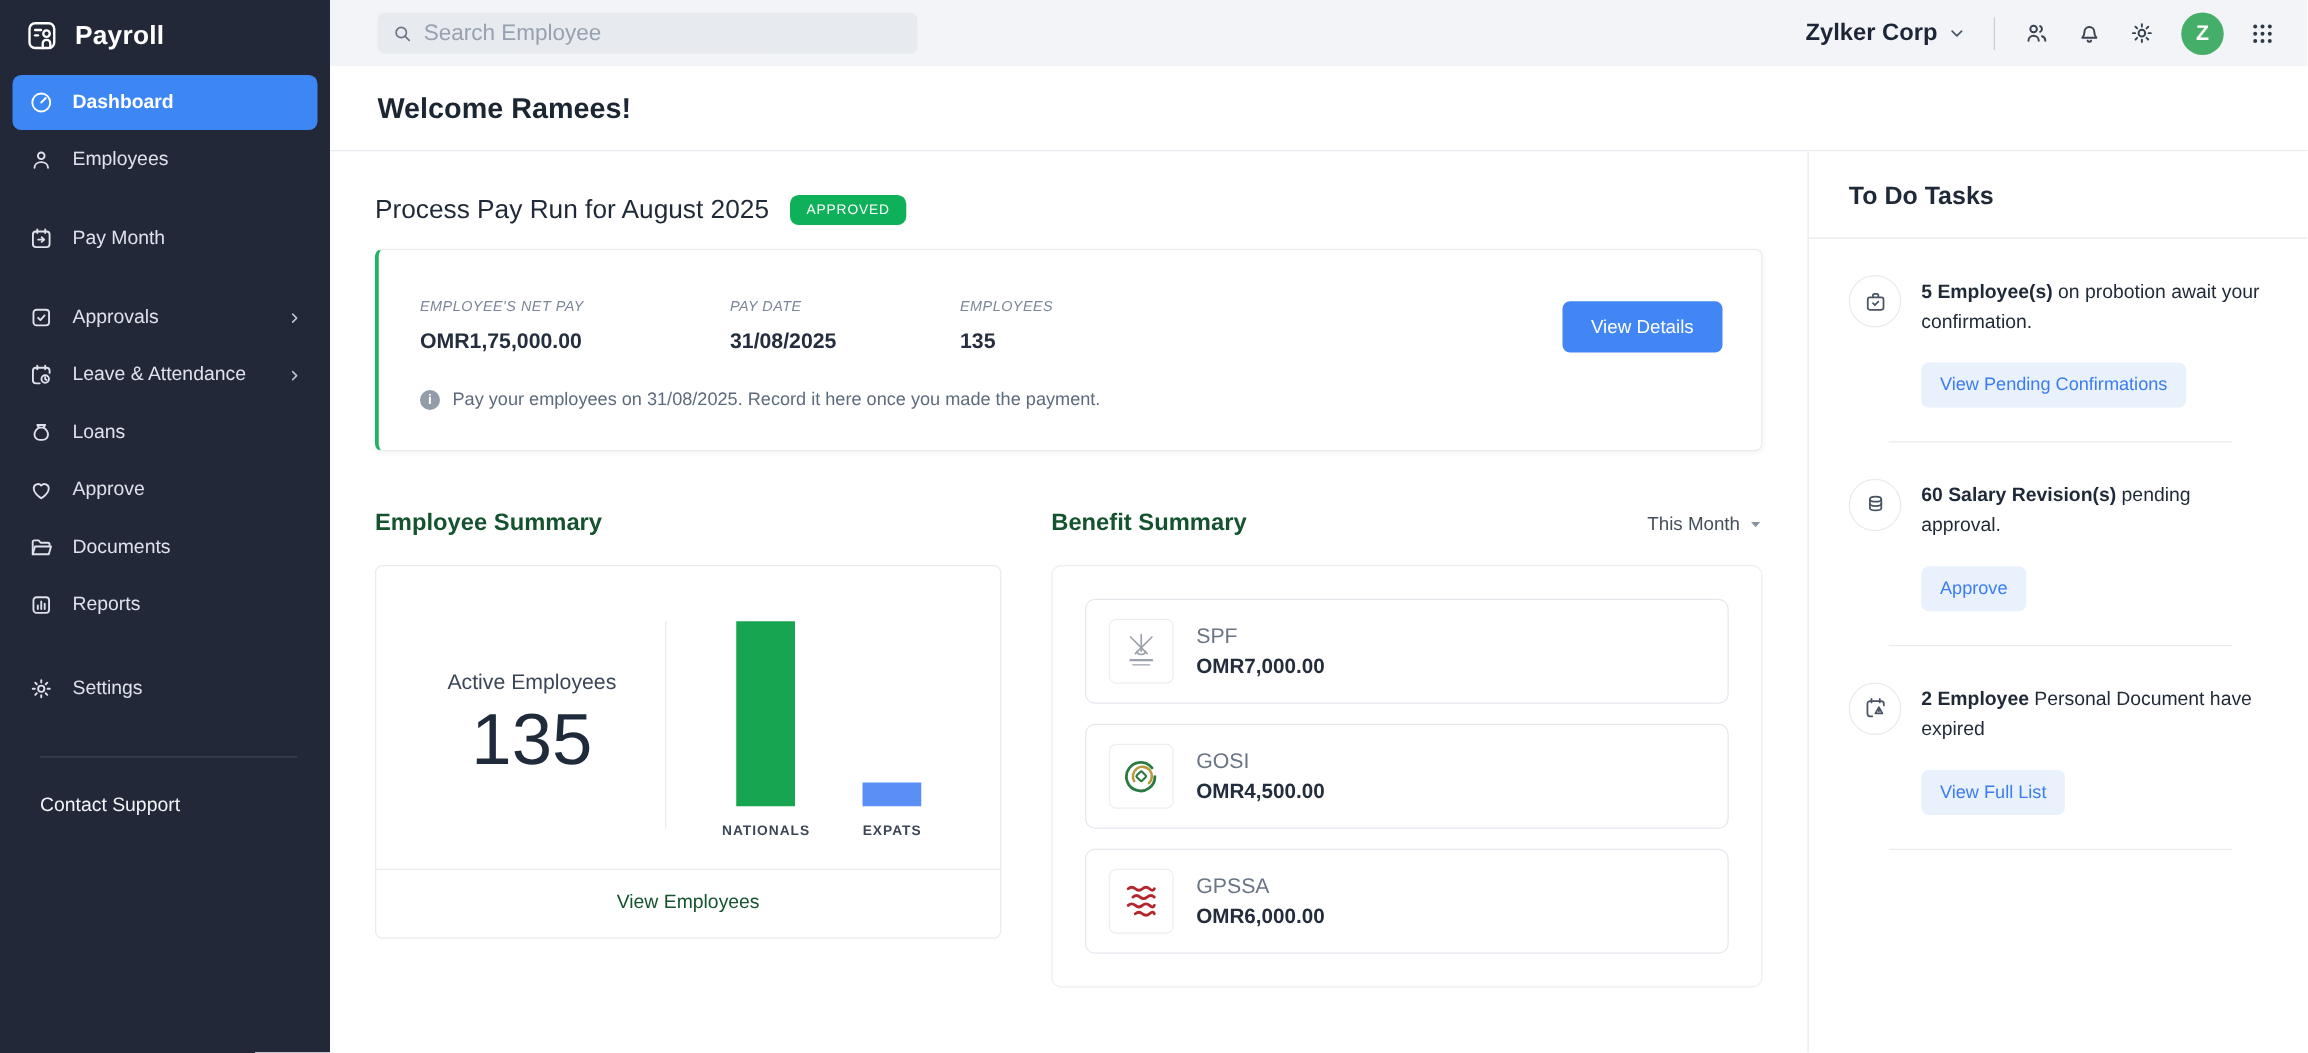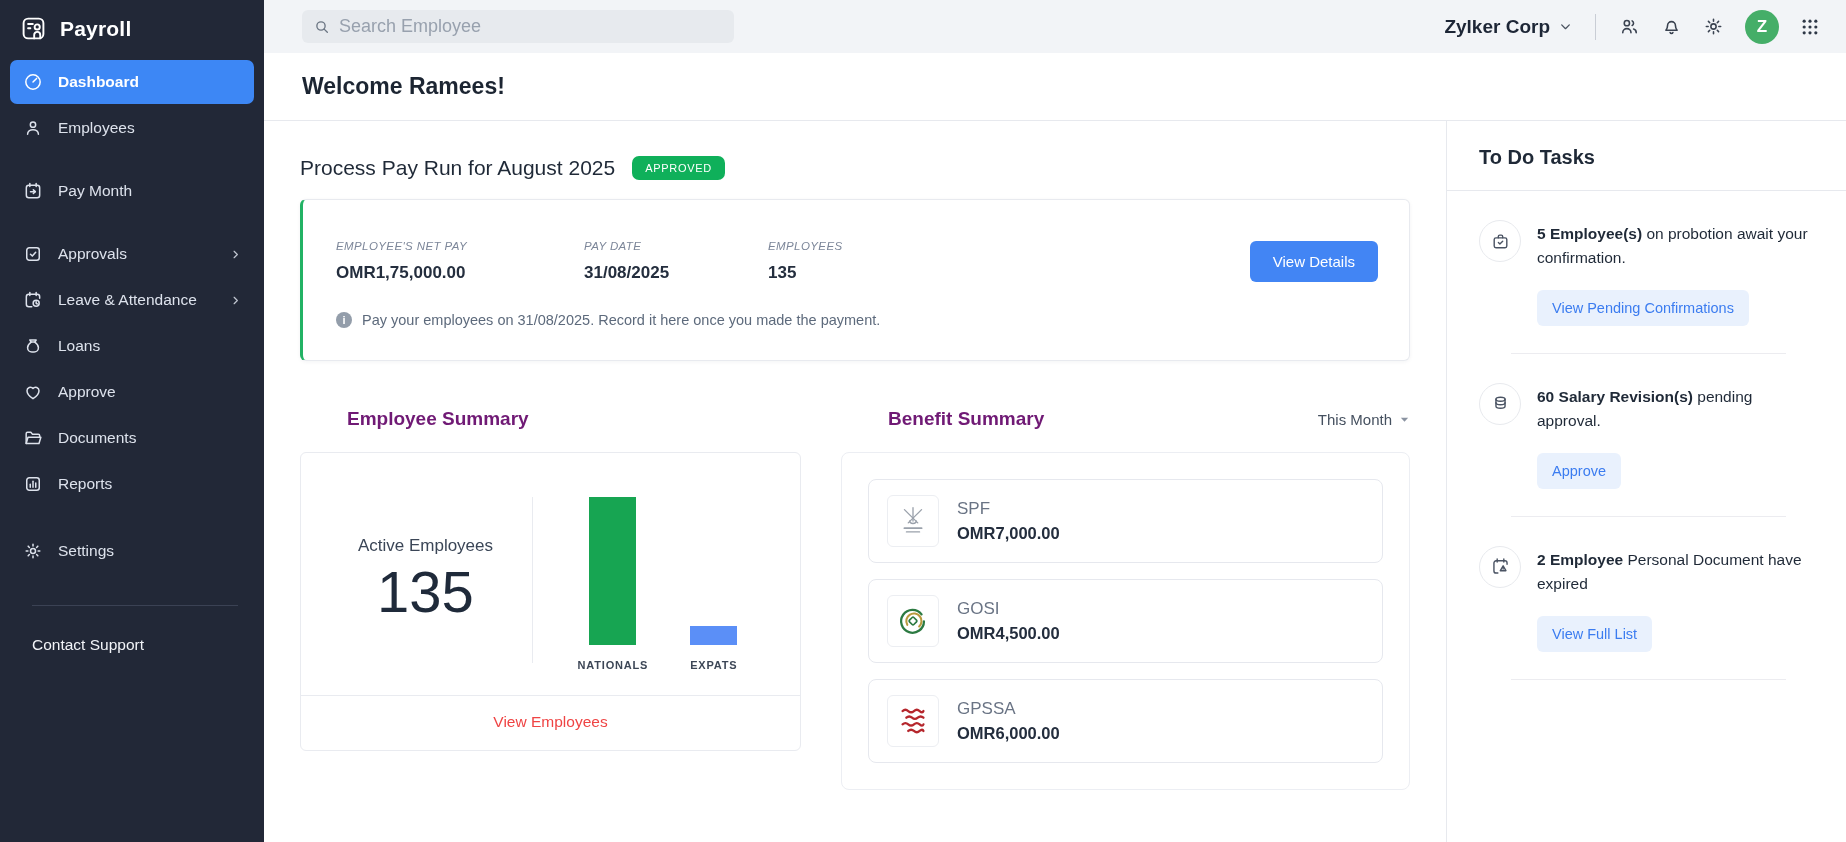--- a/index.html
+++ b/index.html
@@ -62,36 +62,36 @@
     font-family:inherit; font-size:15px; font-weight:500; padding:12px 23px; border-radius:6px; cursor:pointer; }
   .payrun-note { margin-top:29px; display:flex; align-items:center; gap:10px; font-size:14.5px; color:#5d6a7c; }
   .info-dot { width:16px; height:16px; border-radius:50%; background:#939daa; color:#fff; font-size:11px; font-weight:700;
     display:flex; align-items:center; justify-content:center; font-style:normal; flex-shrink:0; }
 
   
   .summaries { display:flex; gap:40px; margin-top:44px; }
   .col-emp { width:501px; flex-shrink:0; }
   .col-ben { flex:1; min-width:0; }
   .sec-head { display:flex; align-items:center; height:28px; }
-  .sec-title { font-size:19px; font-weight:600; color:#701a75;margin-left:47px; }
+  .sec-title { font-size:19px; font-weight:600; color:#14532d; }
   .month-filter { margin-left:auto; display:flex; align-items:center; gap:7px; cursor:pointer;
     font-size:15px; color:#45505f; }
   .emp-card { margin-top:19px; border:1px solid #e9ebf0; border-radius:6px; background:#fff; }
   .emp-body { display:flex; align-items:center; padding:36px 18px 24px 18px; }
   .emp-left { width:46%; text-align:center; }
   .emp-left .lbl { font-size:17px; color:#3b4657; }
   .emp-left .num { font-size:58px; font-weight:400; color:#1f2a3a; line-height:1.1; margin-top:4px; }
   .emp-vdiv { width:1px; align-self:stretch; background:#e9ebf0; margin:8px 0; }
   .emp-chart { flex:1; display:flex; justify-content:center; align-items:flex-end; gap:42px; padding-top:8px; }
   .bar-col { display:flex; flex-direction:column; align-items:center; }
   .bar-area { height:148px; display:flex; align-items:flex-end; }
   .bar { width:47px; }
   .bar-label { margin-top:14px; font-size:11px; font-weight:700; letter-spacing:.8px; color:#3c4656; }
   .emp-footer { border-top:1px solid #e9ebf0; text-align:center; padding:17px 0 19px; }
-  .link-blue { color:#ef4444; font-size:15.5px; cursor:pointer; text-decoration:none; }
+  .link-blue { color:#14532d; font-size:15.5px; cursor:pointer; text-decoration:none; }
 
   .ben-card { margin-top:19px; border:1px solid #eceef3; border-radius:8px; background:#fff; padding:26px; }
   .ben-item { border:1px solid #e6e8ee; border-radius:8px; display:flex; align-items:center; gap:18px;
     padding:15px 18px; background:#fff; }
   .ben-item + .ben-item { margin-top:16px; }
   .logo-box { width:52px; height:52px; border:1px solid #eceef2; border-radius:6px; flex-shrink:0;
     display:flex; align-items:center; justify-content:center; background:#fff; }
   .ben-name { font-size:17px; color:#6a7485; }
   .ben-amount { font-size:16.5px; font-weight:600; color:#232d3d; margin-top:5px; }
 

